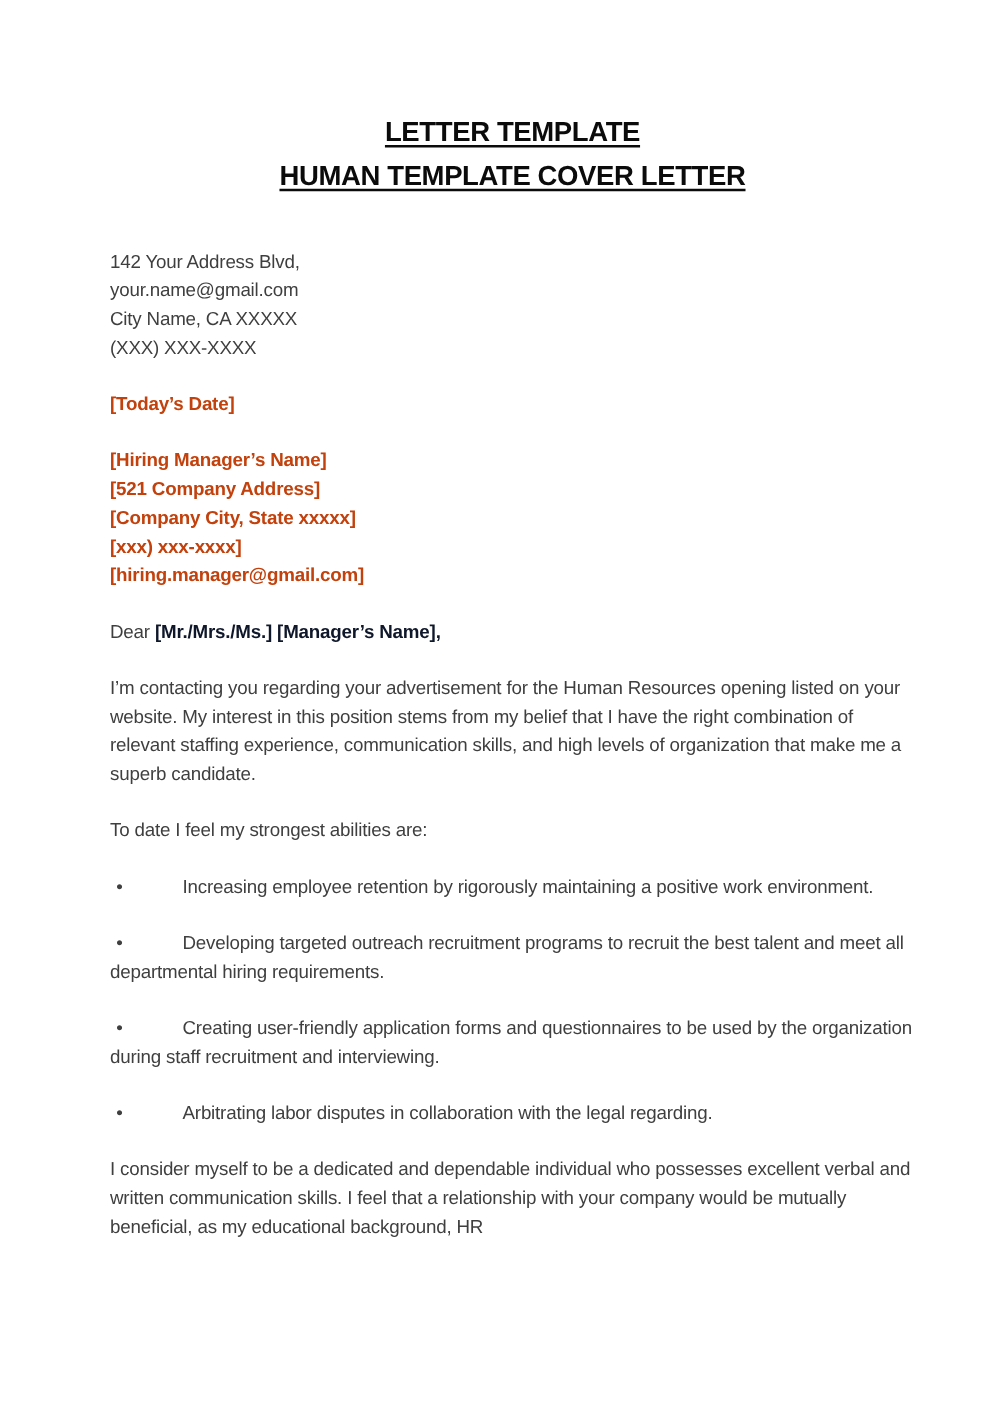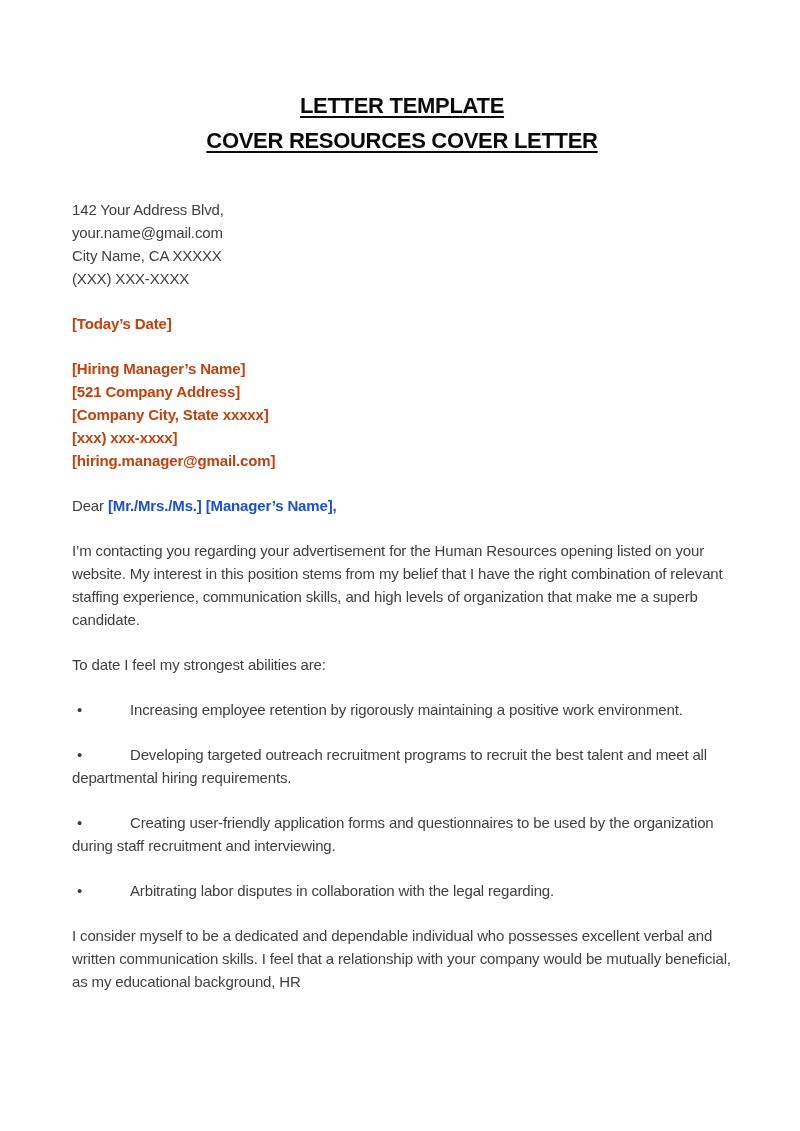--- a/index.html
+++ b/index.html
@@ -12,57 +12,58 @@
     font-family: "Liberation Sans", sans-serif;
     font-size: 15px;
     line-height: 23px;
     letter-spacing: -0.15px;
     color: #3f3f3f;
     overflow: hidden;
     box-sizing: border-box;
   }
   .content {
     padding: 88px 68px 0 72px;
+    margin-left: 16px;
   }
   .doc-title {
     margin: 0 0 40px 0;
     text-align: center;
     font-size: 22px;
     line-height: 35px;
     font-weight: bold;
     letter-spacing: -0.3px;
     color: #0b0b0b;
   }
   .title-line { display: block; }
   .doc-title .u {
     text-decoration: underline;
     text-decoration-thickness: 2px;
     text-underline-offset: 3px;
   }
   .block { margin: 0 0 22px 0; }
   p.block { margin-top: 0; }
   .line { display: block; }
   .bold { font-weight: bold; color: #c2410c; }
-  .salutation strong { font-weight: bold; color: #1d4ed8; }
+  .salutation strong { font-weight: bold; color: #0f172a; }
   .bullet-item .bullet {
     display: inline-block;
     box-sizing: border-box;
     width: 58px;
     padding-left: 5px;
   }
 </style>
 </head>
 <body>
 
 <div class="page">
   <div class="content">
 
     <h1 class="doc-title">
       <span class="title-line"><span class="u">LETTER TEMPLATE</span></span>
-      <span class="title-line"><span class="u">COVER RESOURCES COVER LETTER</span></span>
+      <span class="title-line"><span class="u">HUMAN TEMPLATE COVER LETTER</span></span>
     </h1>
 
     <div class="block">
       <span class="line">142 Your Address Blvd,</span>
       <span class="line">your.name@gmail.com</span>
       <span class="line">City Name, CA XXXXX</span>
       <span class="line">(XXX) XXX-XXXX</span>
     </div>
 
     <div class="block bold">[Today’s Date]</div>

